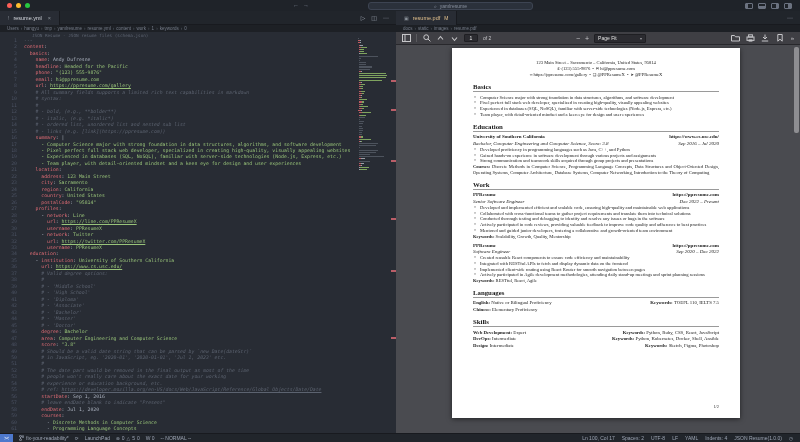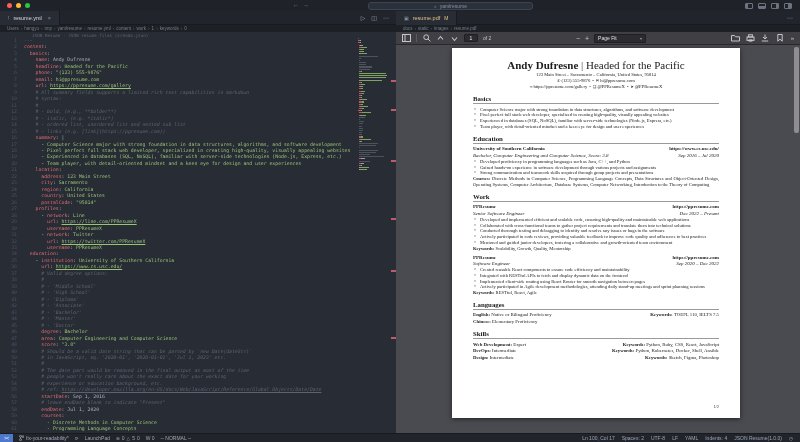--- a/index.html
+++ b/index.html
@@ -519,24 +519,20 @@
         <svg width="6" height="8">
             <path d="M0.8 0.5 L5.2 0.5 L5.2 7.2 L3 5.2 L0.8 7.2 Z" fill="none" stroke="#c6c6c9" stroke-width="1"></path>
           </svg>
       </span>
       <span style="font-size:6px">»</span>
     </div>
   </div>
 
   <div class="pdf-viewer">
     <div class="page">
-      <div class="r-name-row">
-        <span class="r-name">Andy Dufresne</span>
-        <span class="r-sep"> | </span><span class="r-headline">Headed for the Pacific</span>
-      </div>
       <div class="r-address">123 Main Street – Sacramento – California, United States, 95814</div>
       <div class="r-contact" id="r-contact"><span class="r-ic">✆ </span><span>(123) 555-9876</span><span class="r-dot">•</span><span class="r-ic">✉ </span><span>hi@ppresume.com</span></div>
       <div class="r-contact" id="r-links"><span class="r-ic">∞ </span><span>https://ppresume.com/gallery</span><span class="r-dot">•</span><span class="r-ic">❏ </span><span>@PPResumeX</span><span class="r-dot">•</span><span class="r-ic">➤ </span><span>@PPResumeX</span></div>
       <div id="r-sections">
           <div class="r-section">
             <div class="r-title">Basics</div>
             <ul class="r-bullets">
               <li>Computer Science major with strong foundation in data structures, algorithms, and software development</li>
               <li>Pixel perfect full stack web developer, specialized in creating high-quality, visually appealing websites</li>
               <li>Experienced in databases (SQL, NoSQL), familiar with server-side technologies (Node.js, Express, etc.)</li>

